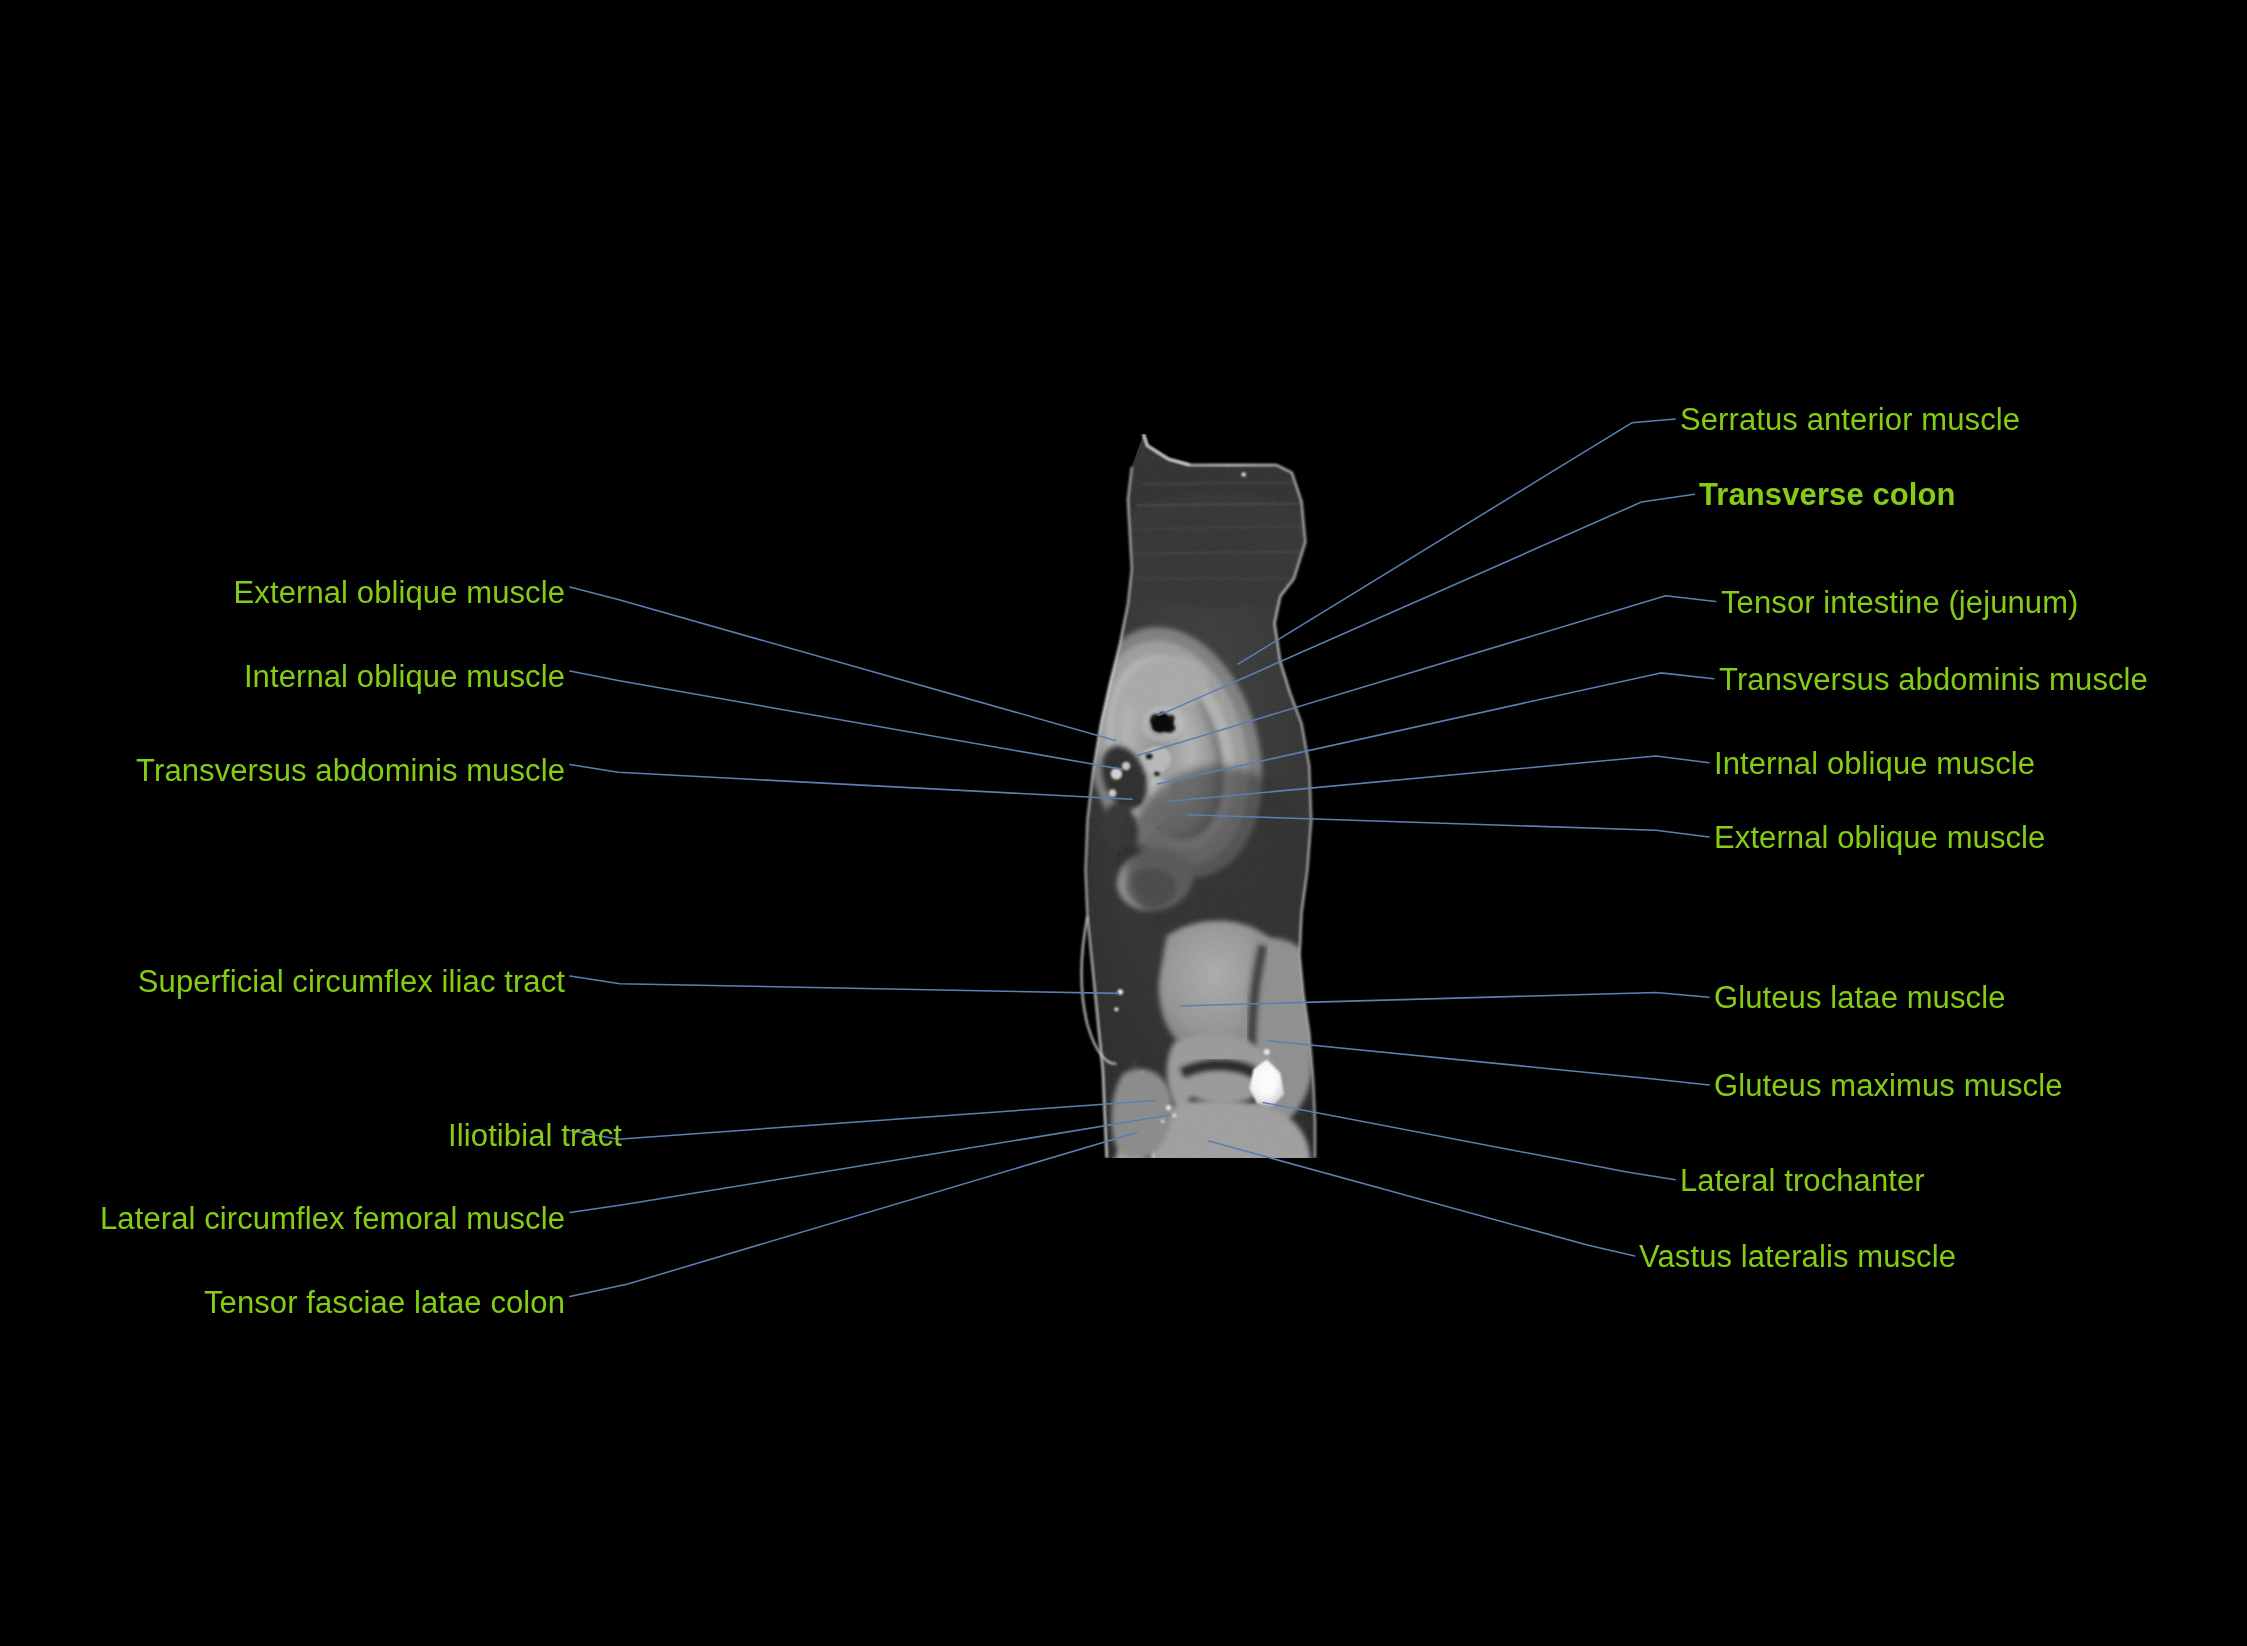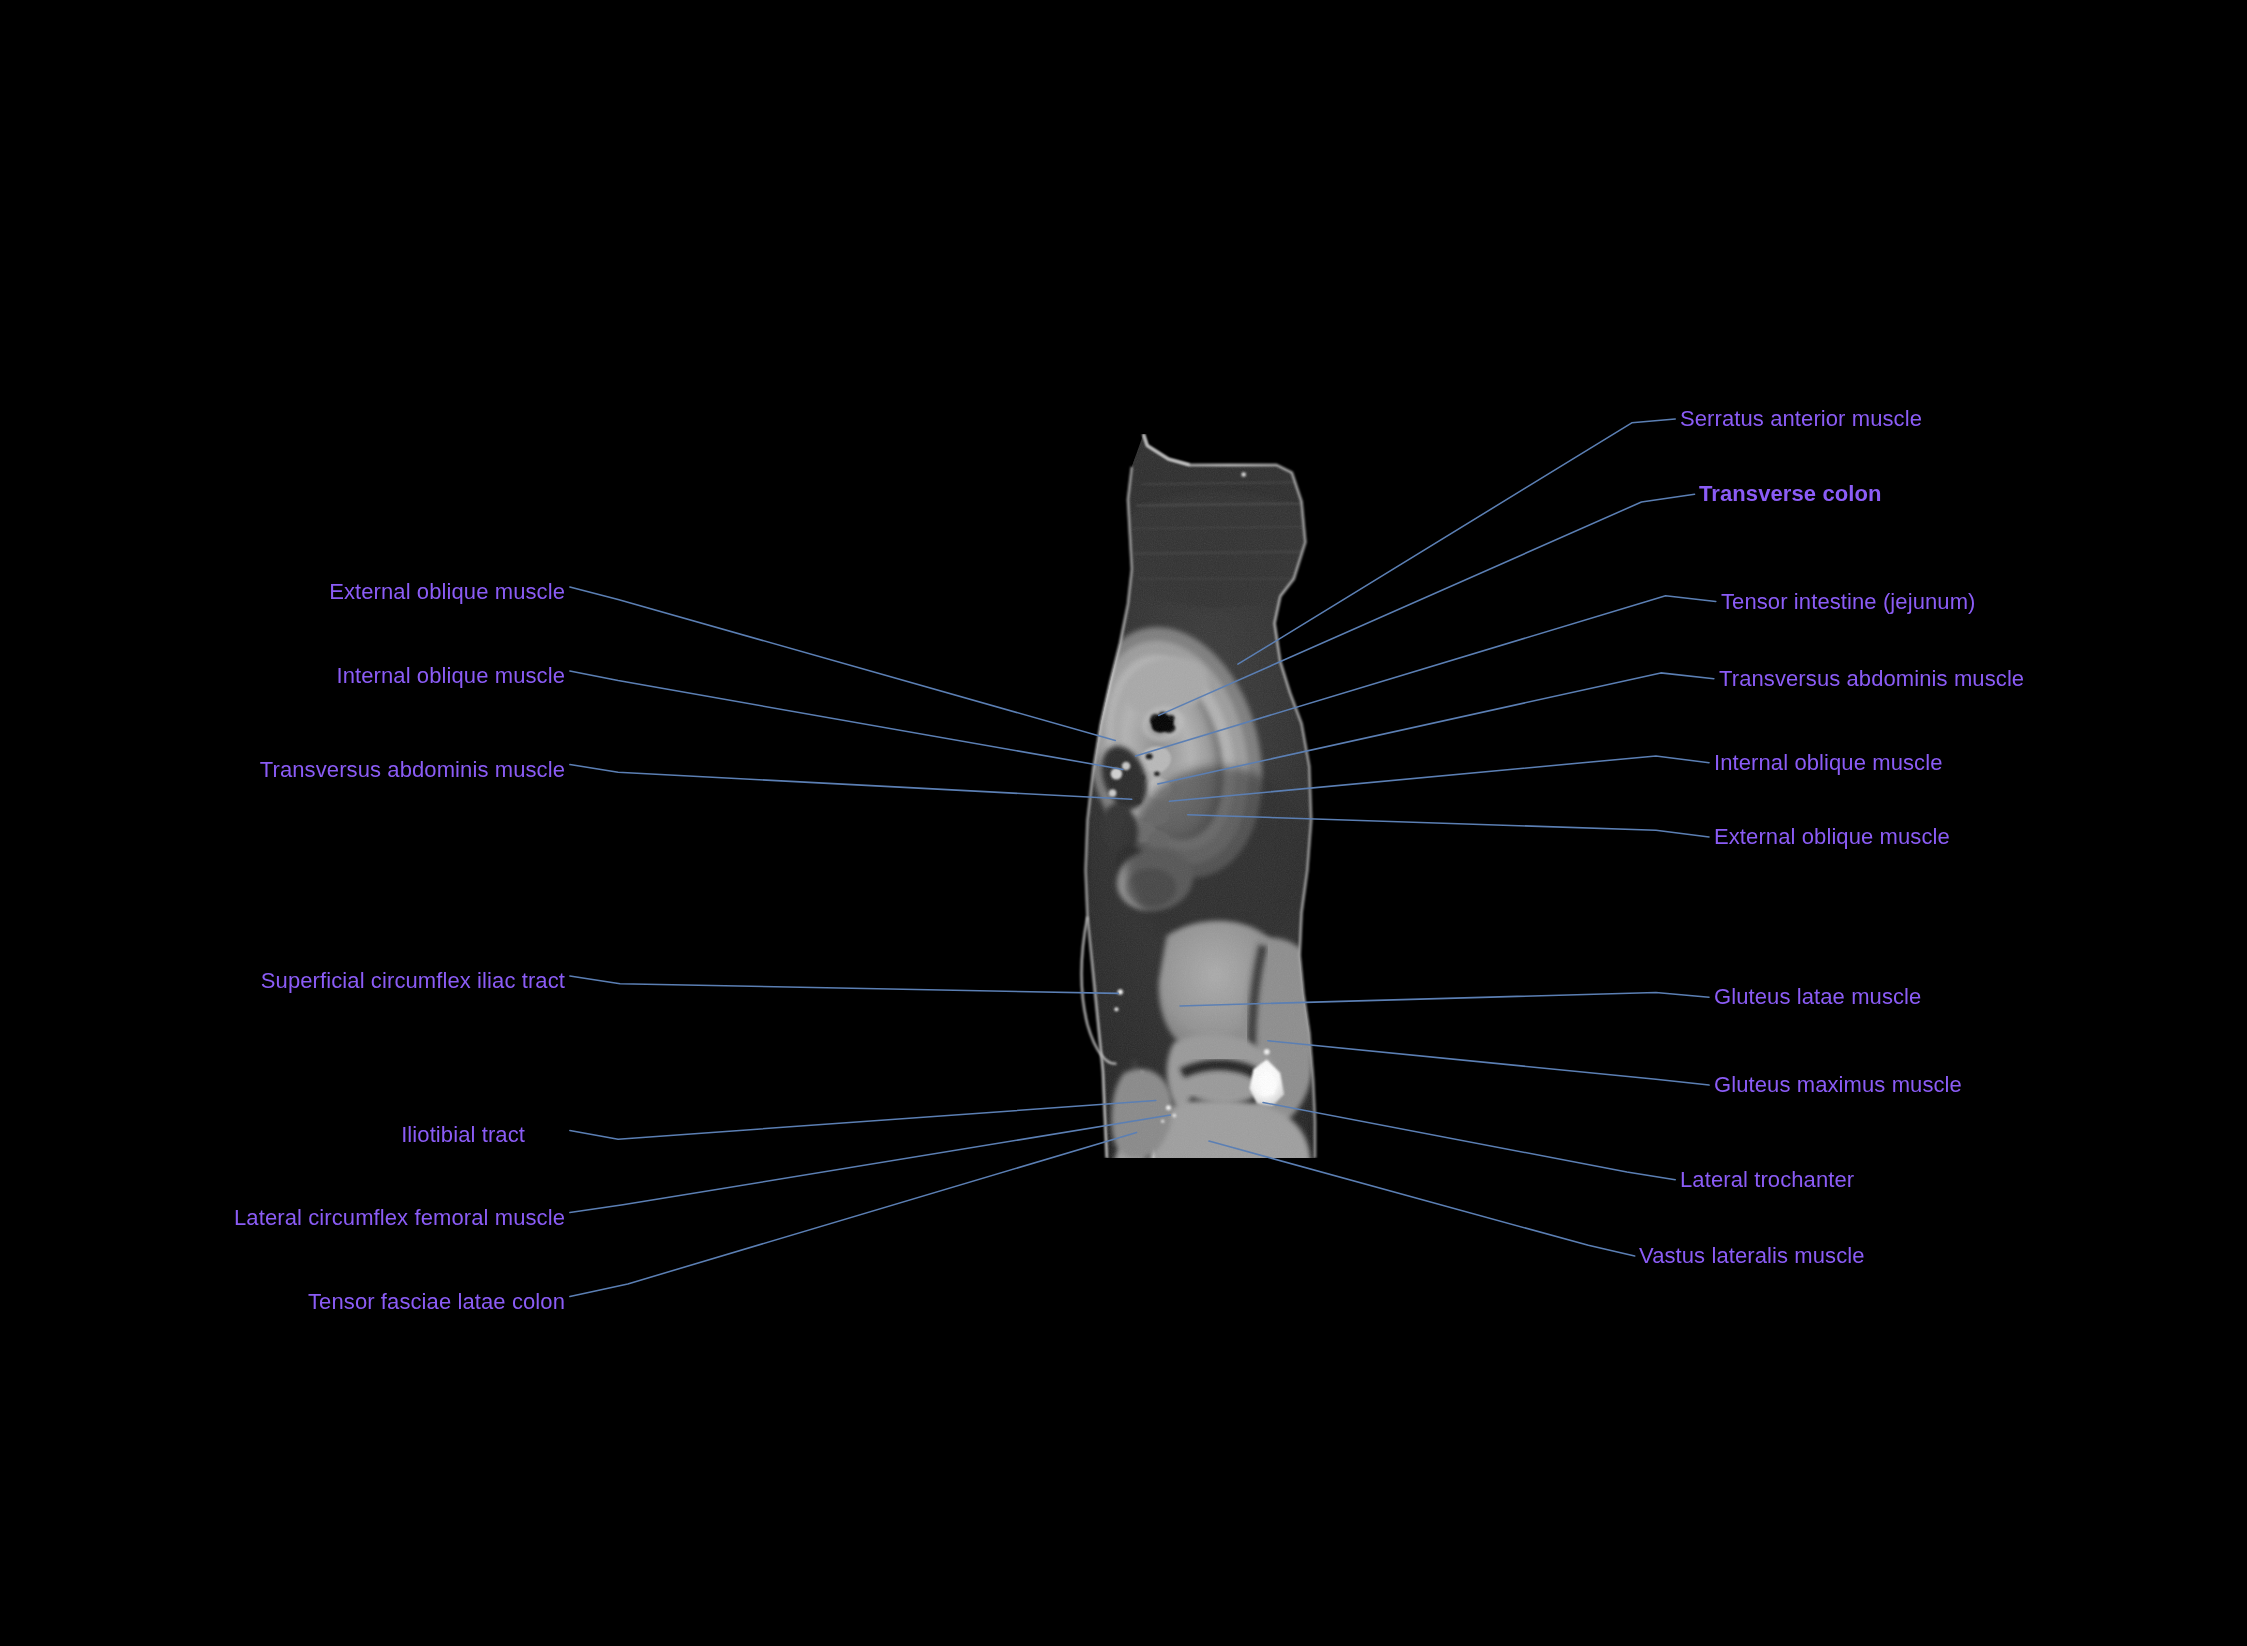--- a/index.html
+++ b/index.html
@@ -41,22 +41,22 @@
   #leaders polyline {
     fill: none;
     stroke-width: 1.6;
     stroke-linecap: round;
     stroke-linejoin: round;
   }
 
   
   .label {
     position: absolute;
-    color: #8b5cf6;
-    font-size: 22px;
+    color: #84cc16;
+    font-size: 31px;
     line-height: 1;
     white-space: nowrap;
     letter-spacing: 0.1px;
     -webkit-font-smoothing: antialiased;
   }
   .label.left  { text-align: right; transform: translateY(-50%); }
   .label.right { text-align: left;  transform: translateY(-50%); }
 </style>
 </head>
 <body>
@@ -288,21 +288,21 @@
       <polyline points="1770,1124 1715,1118 1313,1078" stroke="#5b7fb4"></polyline>
       <polyline points="1735,1222 1685,1214 1308,1142" stroke="#5b7fb4"></polyline>
       <polyline points="1693,1301 1645,1290 1252,1182" stroke="#5b7fb4"></polyline>
     </svg>
 
   <div id="label-layer">
       <div class="label left" style="top: 592px; right: 1683px;">External oblique muscle</div>
       <div class="label left" style="top: 676px; right: 1683px;">Internal oblique muscle</div>
       <div class="label left" style="top: 770px; right: 1683px;">Transversus abdominis muscle</div>
       <div class="label left" style="top: 981px; right: 1683px;">Superficial circumflex iliac tract</div>
-      <div class="label left" style="top: 1135px; right: 1723px;">Iliotibial tract</div>
+      <div class="label left" style="top: 1135px; right: 1626px;">Iliotibial tract</div>
       <div class="label left" style="top: 1218px; right: 1683px;">Lateral circumflex femoral muscle</div>
       <div class="label left" style="top: 1302px; right: 1683px;">Tensor fasciae latae colon</div>
       <div class="label right" style="top: 419px; left: 1680px;">Serratus anterior muscle</div>
       <div class="label right" style="top: 494px; left: 1699px; font-weight: bold;">Transverse colon</div>
       <div class="label right" style="top: 602px; left: 1721px;">Tensor intestine (jejunum)</div>
       <div class="label right" style="top: 679px; left: 1719px;">Transversus abdominis muscle</div>
       <div class="label right" style="top: 763px; left: 1714px;">Internal oblique muscle</div>
       <div class="label right" style="top: 837px; left: 1714px;">External oblique muscle</div>
       <div class="label right" style="top: 997px; left: 1714px;">Gluteus latae muscle</div>
       <div class="label right" style="top: 1085px; left: 1714px;">Gluteus maximus muscle</div>

